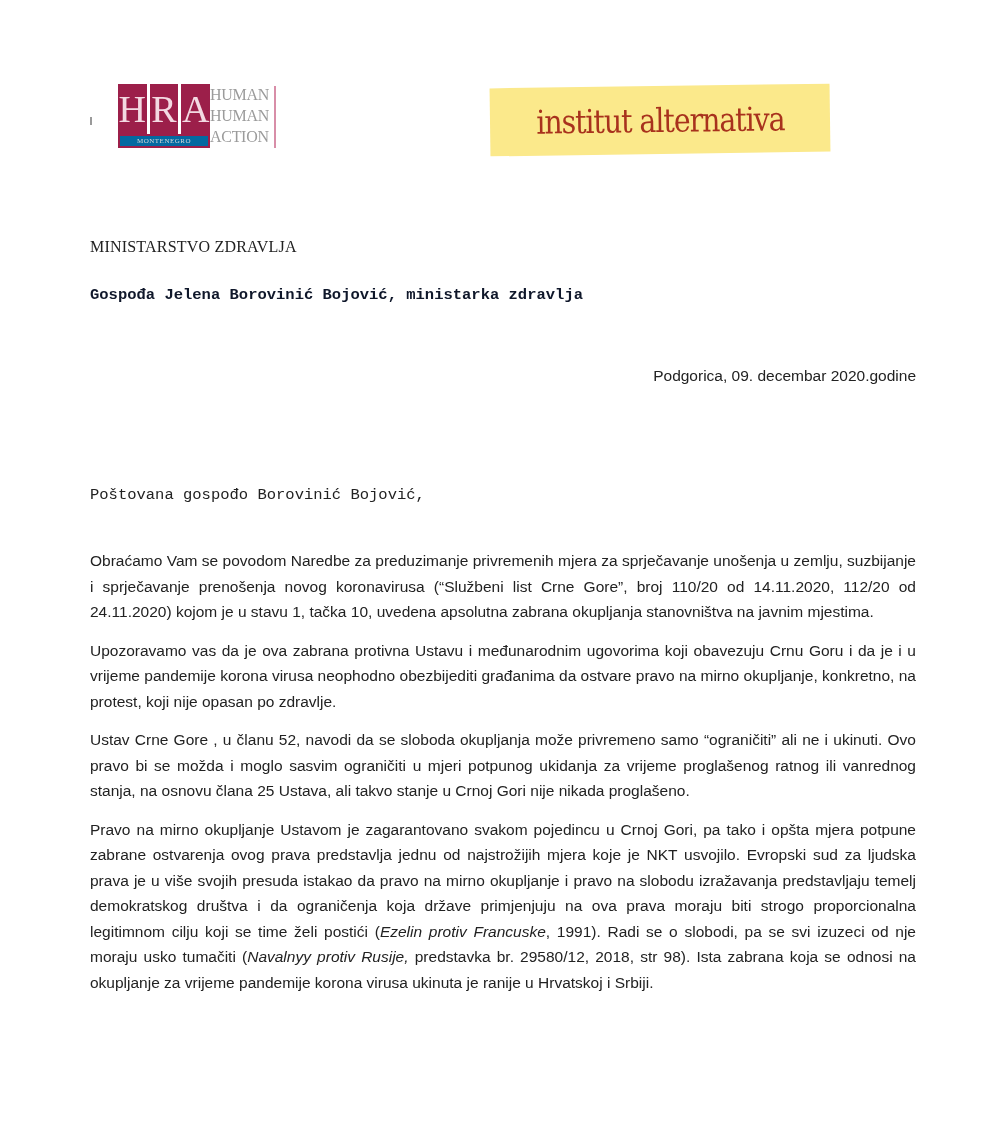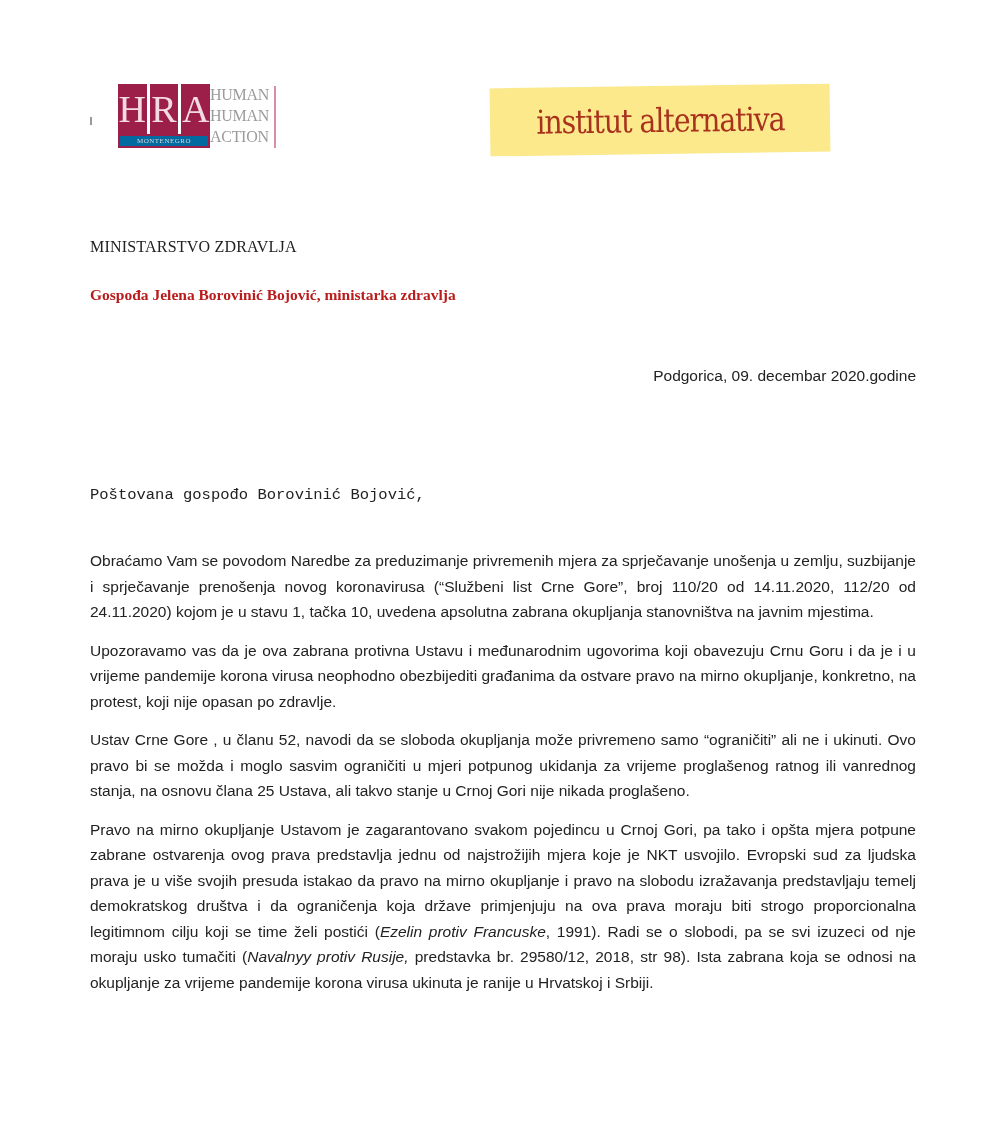--- a/index.html
+++ b/index.html
@@ -108,24 +108,24 @@
       top: 238px;
       font-family: "Liberation Serif", serif;
       font-size: 16px;
       color: #222;
       letter-spacing: 0.2px;
     }
     .recipient-name {
       position: absolute;
       left: 90px;
       top: 286px;
-      font-family: Liberation Serif, serif;
+      font-family: Liberation Mono, monospace;
       font-weight: bold;
       font-size: 15.5px;
-      color: #b91c1c;
+      color: #0f172a;
     }
     .date-line {
       position: absolute;
       right: 84px;
       top: 367px;
       font-size: 15.5px;
       color: #222;
       margin-left: 36px;
     }
     .salutation {

